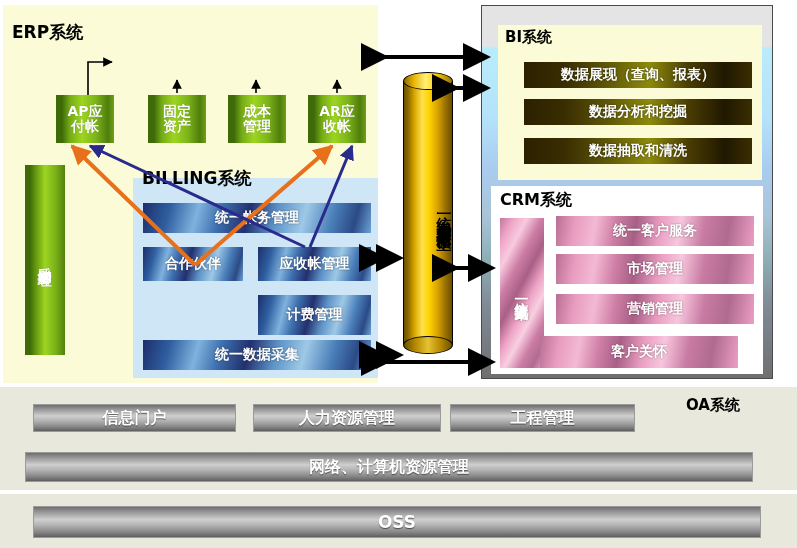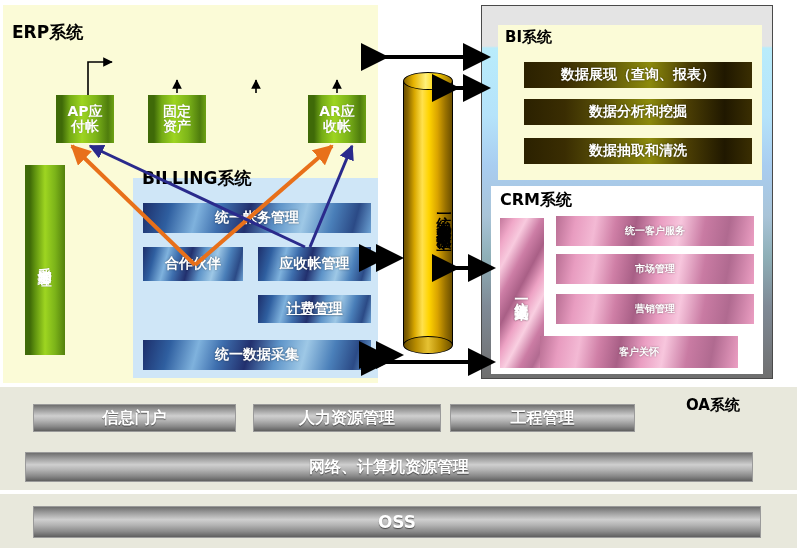--- a/index.html
+++ b/index.html
@@ -59,35 +59,35 @@
       linear-gradient(105deg,
         #1d2f6b 0%, #2f5fa0 12%, #7fb2dd 24%, #3e6fae 34%,
         #22306e 46%, #5d93c8 58%, #9ec8e6 70%, #4a7fb9 82%,
         #2b4a86 92%, #6ca2d4 100%);
     text-shadow:0 0 2px rgba(0,0,0,.5);
   }
   #b-acct{left:143px;top:203px;width:228px;height:30px;}
   #b-partner{left:143px;top:247px;width:100px;height:34px;}
   #b-ar{left:258px;top:247px;width:113px;height:34px;}
   #b-balance{left:143px;top:295px;width:100px;height:30px;}
-  #b-fee{left:258px;top:295px;width:113px;height:28px;text-decoration:underline;}
+  #b-fee{left:258px;top:295px;width:113px;height:40px;}
   #b-collect{left:143px;top:340px;width:228px;height:30px;}
 
   
   .bibar{color:#ffffff;font-weight:bold;display:flex;align-items:center;justify-content:center;
     font-size:14px;text-align:center;
     background:linear-gradient(to right,#2b2100 0%,#3a2d02 18%,#5d5508 36%,#8c8a0c 55%,#4a3d04 72%,#201800 88%,#3a2e02 100%);
     text-shadow:0 0 2px rgba(0,0,0,.6);}
   #bi-1{left:524px;top:62px;width:228px;height:26px;}
   #bi-2{left:524px;top:99px;width:228px;height:26px;}
   #bi-3{left:524px;top:138px;width:228px;height:26px;}
 
   
   .pinkbar{color:#ffffff;font-weight:bold;display:flex;align-items:center;justify-content:center;
-    font-size:10px;text-align:center;
+    font-size:14px;text-align:center;
     background:linear-gradient(100deg,
       #b86e93 0%, #e89cc0 10%, #f3b9d4 20%, #cf7fa6 30%,
       #a85f86 40%, #ea9ec2 52%, #f7c6dd 62%, #c97ba3 74%,
       #b06a90 86%, #ec9fc3 100%);
     text-shadow:0 0 2px rgba(0,0,0,.45);}
   #crm-access{left:500px;top:218px;width:44px;height:150px;font-size:14px;
     writing-mode:vertical-rl;text-orientation:upright;letter-spacing:1px;
     background:linear-gradient(118deg,
       #c3789c 0%, #f0a8c8 12%, #f8cade 22%, #cd7ea6 34%,
       #a95f86 46%, #eda2c4 58%, #f9cfe1 68%, #cb7ca4 80%,
@@ -150,20 +150,24 @@
   <div class="abs ptitle" id="erp-title">ERP系统</div>
 
   <div class="abs greenbar erp-box" id="ap-box">
     <span style="white-space:pre-line">AP应
 付帐</span>
   </div>
   <div class="abs greenbar erp-box" id="fa-box">
     <span style="white-space:pre-line">固定
 资产</span>
   </div>
+  <div class="abs greenbar erp-box" id="cost-box">
+    <span style="white-space:pre-line">成本
+管理</span>
+  </div>
   <div class="abs greenbar erp-box" id="ar-box">
     <span style="white-space:pre-line">AR应
 收帐</span>
   </div>
 
   <div class="abs greenbar" id="purchase-box">采购管理</div>
 
   <div class="abs ptitle" id="billing-title">BILLING系统</div>
   <div class="abs bluebar" id="b-acct">统一帐务管理</div>
   <div class="abs bluebar" id="b-partner">合作伙伴</div>

